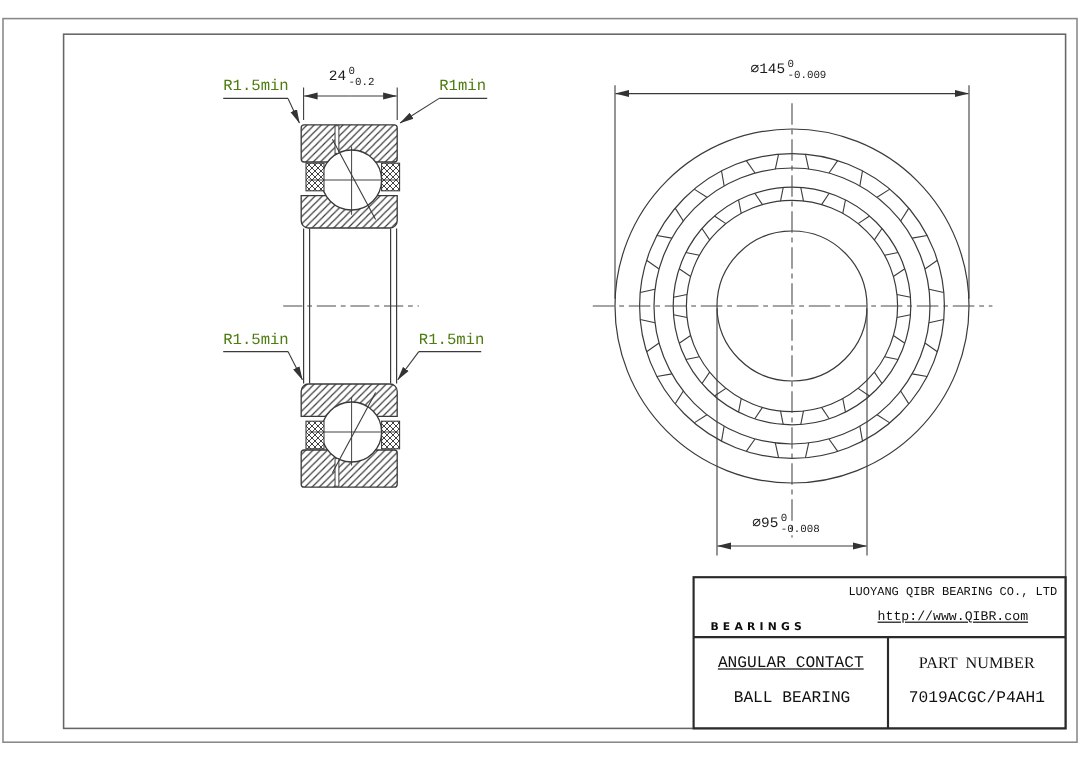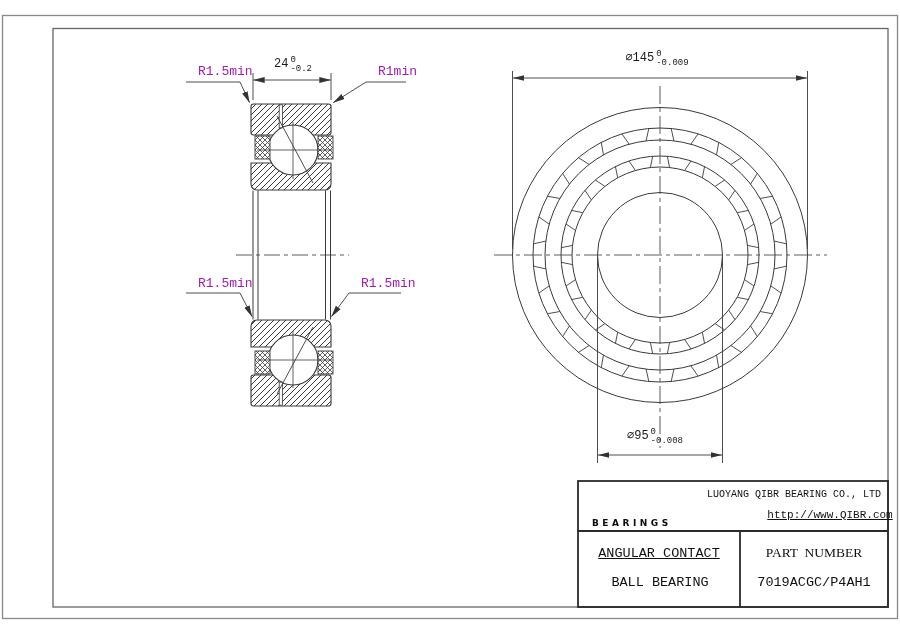--- a/index.html
+++ b/index.html
@@ -1,19 +1,19 @@
 <!DOCTYPE html>
 <html><head>
 <meta charset="utf-8">
 <style>
   html,body{margin:0;padding:0;background:#fff;}
   #sheet{position:relative;width:900px;height:636px;background:#fff;overflow:hidden;
          font-family:"Liberation Mono","DejaVu Sans Mono",monospace;color:#1a1a1a;}
   svg{position:absolute;left:0;top:0;}
-  .lbl{position:absolute;white-space:nowrap;font-size:13px;color:#a21caf;margin-left:12px;}
+  .lbl{position:absolute;white-space:nowrap;font-size:13px;color:#4d7c0f;}
   .dim{position:absolute;white-space:nowrap;display:flex;align-items:flex-start;
        transform:translateX(-50%);font-size:15px;color:#1a1a1a;}
   .dim .main{font-size:12px;line-height:16px;}
   .tol{display:inline-flex;flex-direction:column;font-size:9px;line-height:9px;
        margin-left:2px;margin-top:0px;}
   
   .tb{position:absolute;white-space:nowrap;color:#111;}
   .logo{font-family:"DejaVu Sans","Liberation Sans",sans-serif;font-weight:800;
         font-size:29px;line-height:29px;letter-spacing:1px;color:#0d0d0d;}
   .logo sup{font-size:10px;font-weight:700;vertical-align:14px;letter-spacing:0;}
@@ -227,21 +227,21 @@
     <span class="main">⌀95</span>
     <span class="tol">
       <span>0</span>
       <span>-0.008</span>
     </span>
   </div>
 
   <div class="tb logosub" style="left:592px;top:518px;">BEARINGS</div>
 
   <div class="tb center" style="left:794px;top:489px;font-size:10px;">LUOYANG QIBR BEARING CO., LTD</div>
-  <div class="tb center u" style="left:794px;top:509px;font-size:11px;margin-left:36px;">http://www.QIBR.com</div>
+  <div class="tb center u" style="left:794px;top:509px;font-size:11px;">http://www.QIBR.com</div>
 
   <div class="tb center" style="left:659px;top:546px;font-size:13.5px;text-decoration:underline;">ANGULAR CONTACT</div>
   <div class="tb center" style="left:660px;top:575px;font-size:13.5px;">BALL BEARING</div>
 
   <div class="tb center pre" style="left:814px;top:545px;font-size:13.5px;">PART  NUMBER</div>
   <div class="tb center" style="left:814px;top:575px;font-size:13.5px;">7019ACGC/P4AH1</div>
 
 </div>
 
 </body></html>

